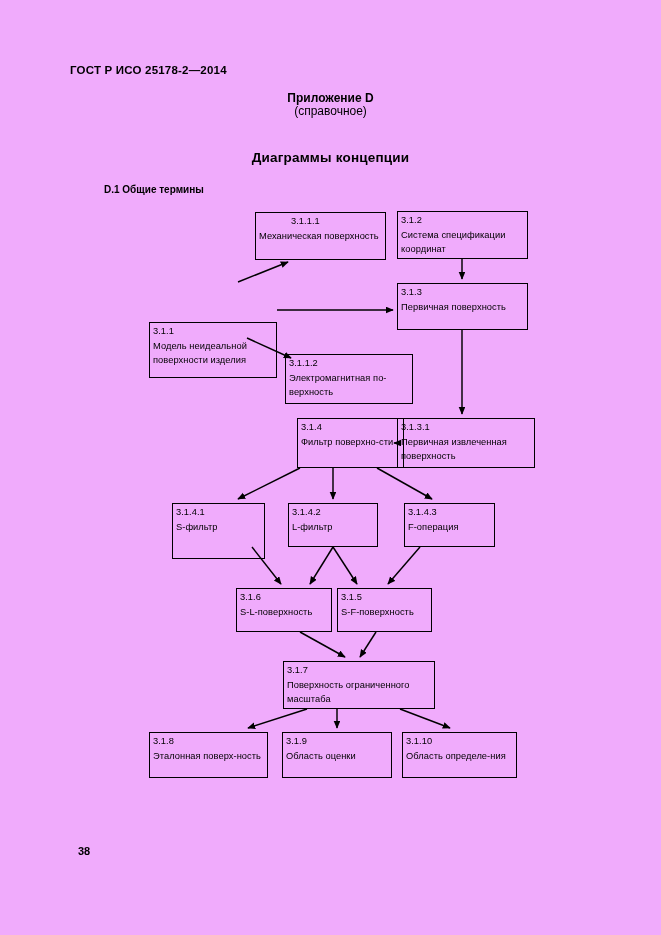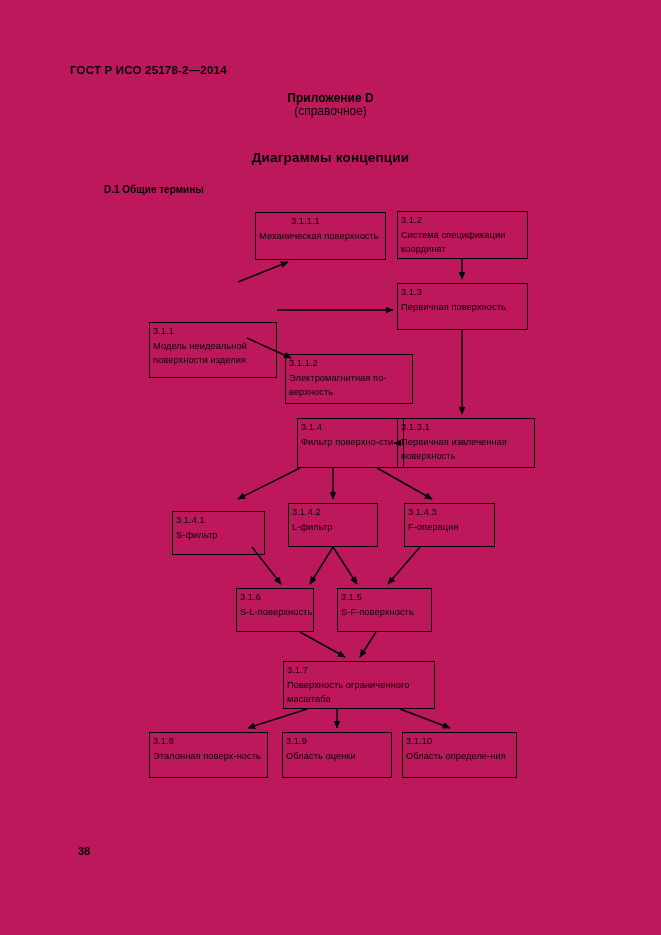--- a/index.html
+++ b/index.html
@@ -13,21 +13,21 @@
     position: relative;
     font-family: "Liberation Sans", sans-serif;
     color: #000000;
     overflow: hidden;
   }
   #page {
     position: absolute;
     left: 0; top: 0;
     width: 661px;
     height: 935px;
-    background: #be185d;
+    background: #f0abfc;
   }
   .hdr-left {
     position: absolute;
     left: 70px;
     top: 64px;
     font-size: 11.5px;
     font-weight: bold;
     letter-spacing: 0.2px;
     white-space: nowrap;
   }
@@ -156,33 +156,33 @@
         <span class="lbl">Электромагнитная по-верхность</span>
       </div>
       <div class="node" style="left: 297px; top: 418px; width: 107px; height: 50px;">
         <span class="num">3.1.4</span>
         <span class="lbl">Фильтр поверхно-сти</span>
       </div>
       <div class="node" style="left: 397px; top: 418px; width: 138px; height: 50px;">
         <span class="num">3.1.3.1</span>
         <span class="lbl">Первичная извлеченная поверхность</span>
       </div>
-      <div class="node" style="left: 172px; top: 503px; width: 93px; height: 44px; margin-top: 8px;">
+      <div class="node" style="left: 172px; top: 503px; width: 93px; height: 56px;">
         <span class="num">3.1.4.1</span>
         <span class="lbl">S-фильтр</span>
       </div>
       <div class="node" style="left: 288px; top: 503px; width: 90px; height: 44px;">
         <span class="num">3.1.4.2</span>
         <span class="lbl">L-фильтр</span>
       </div>
       <div class="node" style="left: 404px; top: 503px; width: 91px; height: 44px;">
         <span class="num">3.1.4.3</span>
         <span class="lbl">F-операция</span>
       </div>
-      <div class="node" style="left: 236px; top: 588px; width: 78px; height: 44px;">
+      <div class="node" style="left: 236px; top: 588px; width: 96px; height: 44px;">
         <span class="num">3.1.6</span>
         <span class="lbl">S-L-поверхность</span>
       </div>
       <div class="node" style="left: 337px; top: 588px; width: 95px; height: 44px;">
         <span class="num">3.1.5</span>
         <span class="lbl">S-F-поверхность</span>
       </div>
       <div class="node" style="left: 283px; top: 661px; width: 152px; height: 48px;">
         <span class="num">3.1.7</span>
         <span class="lbl">Поверхность ограниченного масштаба</span>

